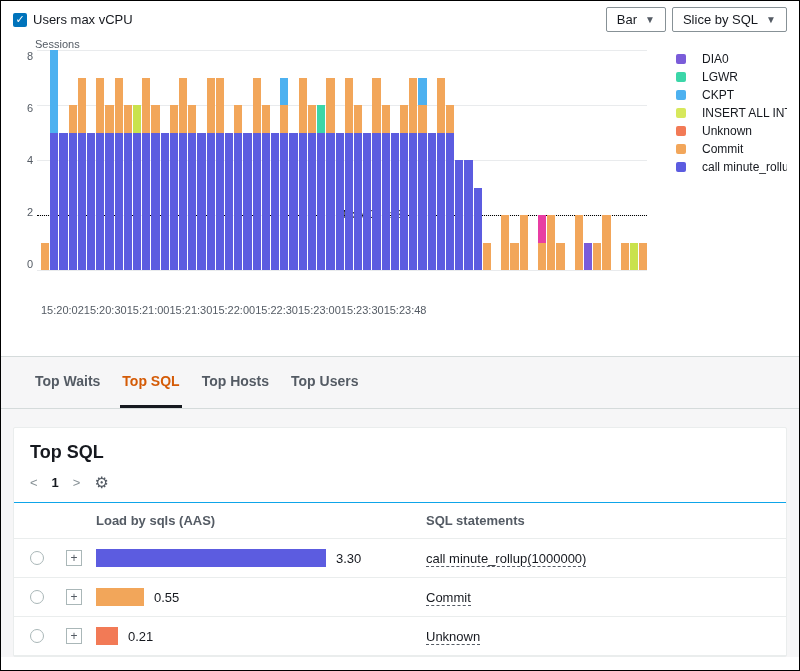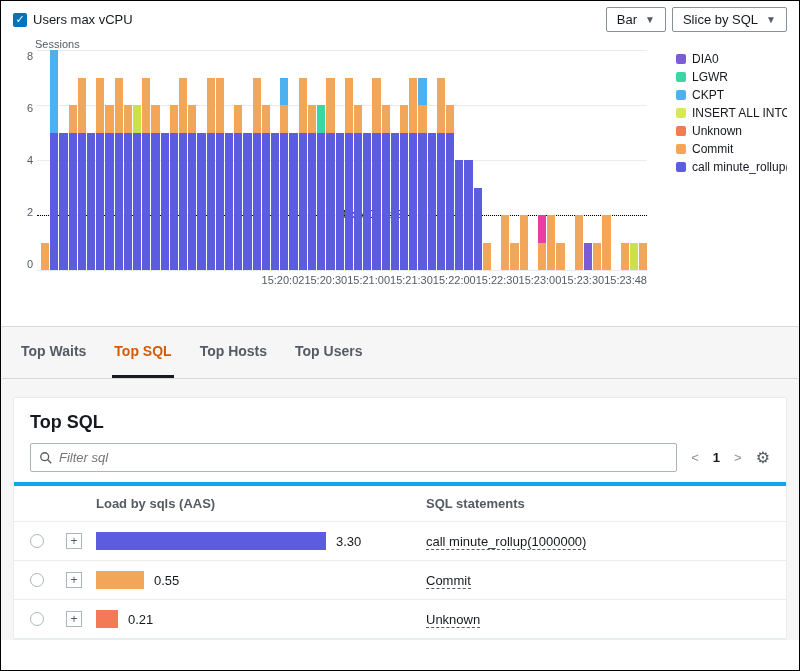--- a/index.html
+++ b/index.html
@@ -18,35 +18,35 @@
   .plot { position: relative; flex: 1; height: 220px; }
   .gridline { position: absolute; left: 0; right: 140px; border-top: 1px solid #e9ebed; }
   .dashline { position: absolute; left: 0; right: 140px; border-top: 1px dotted #000; }
   .bars { position: absolute; left: 4px; right: 140px; top: 0; bottom: 0; display: flex; align-items: flex-end; gap: 1px; }
   .col { flex: 1; display: flex; flex-direction: column-reverse; height: 100%; min-width: 0; }
   .seg-main { background: #5c5ce0; width: 100%; }
   .seg-orange { background: #f2a65a; width: 100%; }
   .seg-c1 { width:100%; }
   .maxlbl { position: absolute; font-size: 11px; color: #16191f; }
   .legend { position: absolute; right: 0; top: 0; width: 128px; font-size: 12px; }
-  .lg { display: flex; align-items: center; gap: 6px; padding: 2px 17px; white-space: nowrap; overflow: hidden; }
+  .lg { display: flex; align-items: center; gap: 16px; padding: 2px 17px; white-space: nowrap; overflow: hidden; }
   .sw { width: 10px; height: 10px; border-radius: 2px; flex-shrink: 0; }
-  .xaxis { display: flex; justify-content: flex-end; margin-left: 28px; margin-right: 140px; font-size: 11px; color: #545b64; padding-top: 4px; }
+  .xaxis { display: flex; justify-content: flex-start; margin-left: 28px; margin-right: 140px; font-size: 11px; color: #545b64; padding-top: 4px; margin-top: 30px; }
   .lower { background: #f6f6f7; border-top: 1px solid #d5dbdb; margin-top: 30px; }
-  .tabs { display: flex; gap: 24px; padding: 0 18px; border-bottom: 1px solid #d5dbdb; }
+  .tabs { display: flex; gap: 18px; padding: 0 32px; border-bottom: 1px solid #d5dbdb; }
   .tab { padding: 16px 2px; font-size: 14px; font-weight: 700; color: #545b64; cursor: pointer; }
   .tab.active { color: #d45b07; border-bottom: 3px solid #16191f; }
   .panel { background: #fff; margin: 18px 12px 0 12px; border: 1px solid #eaeded; border-radius: 2px; }
   .panel h2 { font-size: 18px; font-weight: 700; padding: 14px 16px 10px; }
   .filter-row { display: flex; align-items: center; gap: 14px; padding: 0 16px 10px; }
   .filter-input { flex: 1; display: flex; align-items: center; border: 1px solid #aab7b8; border-radius: 2px; padding: 6px 8px; gap: 6px; }
   .filter-input input { border: none; outline: none; flex: 1; font-style: italic; color: #879196; font-size: 13px; background: transparent; }
   .pager { display: flex; align-items: center; gap: 14px; color: #879196; }
   .gear { color: #545b64; font-size: 16px; cursor: pointer; }
-  .thead { display: flex; border-top: 4px solid #0ea5e9; border-bottom: 1px solid #eaeded; padding: 10px 16px; font-size: 13px; font-weight: 700; color: #545b64; }
+  .thead { display: flex; border-top: 1px solid #0ea5e9; border-bottom: 1px solid #eaeded; padding: 10px 16px; font-size: 13px; font-weight: 700; color: #545b64; }
   .c-radio { width: 36px; }
   .c-exp { width: 30px; }
   .c-load { width: 330px; }
   .c-sql { flex: 1; }
   .trow { display: flex; align-items: center; padding: 10px 16px; border-bottom: 1px solid #eaeded; }
   .radio { width: 14px; height: 14px; border: 1px solid #aab7b8; border-radius: 50%; }
   .expbtn { width: 16px; height: 16px; border: 1px solid #aab7b8; display: flex; align-items: center; justify-content: center; font-size: 12px; color: #545b64; cursor: pointer; }
   .loadbar-wrap { display: flex; align-items: center; gap: 10px; }
   .loadbar { height: 18px; }
   .sql-link { border-bottom: 1px dashed #545b64; cursor: pointer; }
@@ -366,27 +366,20 @@
   <div class="lower">
     <div class="tabs" id="tabs">
         <div class="tab">Top Waits</div>
         <div class="tab active">Top SQL</div>
         <div class="tab">Top Hosts</div>
         <div class="tab">Top Users</div>
       </div>
     <div class="panel">
       <h2>Top SQL</h2>
       <div class="filter-row">
-        <div class="filter-input">
-          <svg class="mag" viewBox="0 0 16 16">
-              <circle cx="6.5" cy="6.5" r="4.5" fill="none" stroke="#545b64" stroke-width="1.5"></circle>
-              <line x1="10" y1="10" x2="14" y2="14" stroke="#545b64" stroke-width="1.5"></line>
-            </svg>
-          <input placeholder="Filter sql" style="">
-        </div>
         <div class="pager">
           <span>&lt;</span>
           <span style="color:#16191f;font-weight:600">1</span>
           <span>&gt;</span>
         </div>
         <span class="gear">⚙</span>
       </div>
       <div class="thead">
         <div class="c-radio"></div>
         <div class="c-exp"></div>

